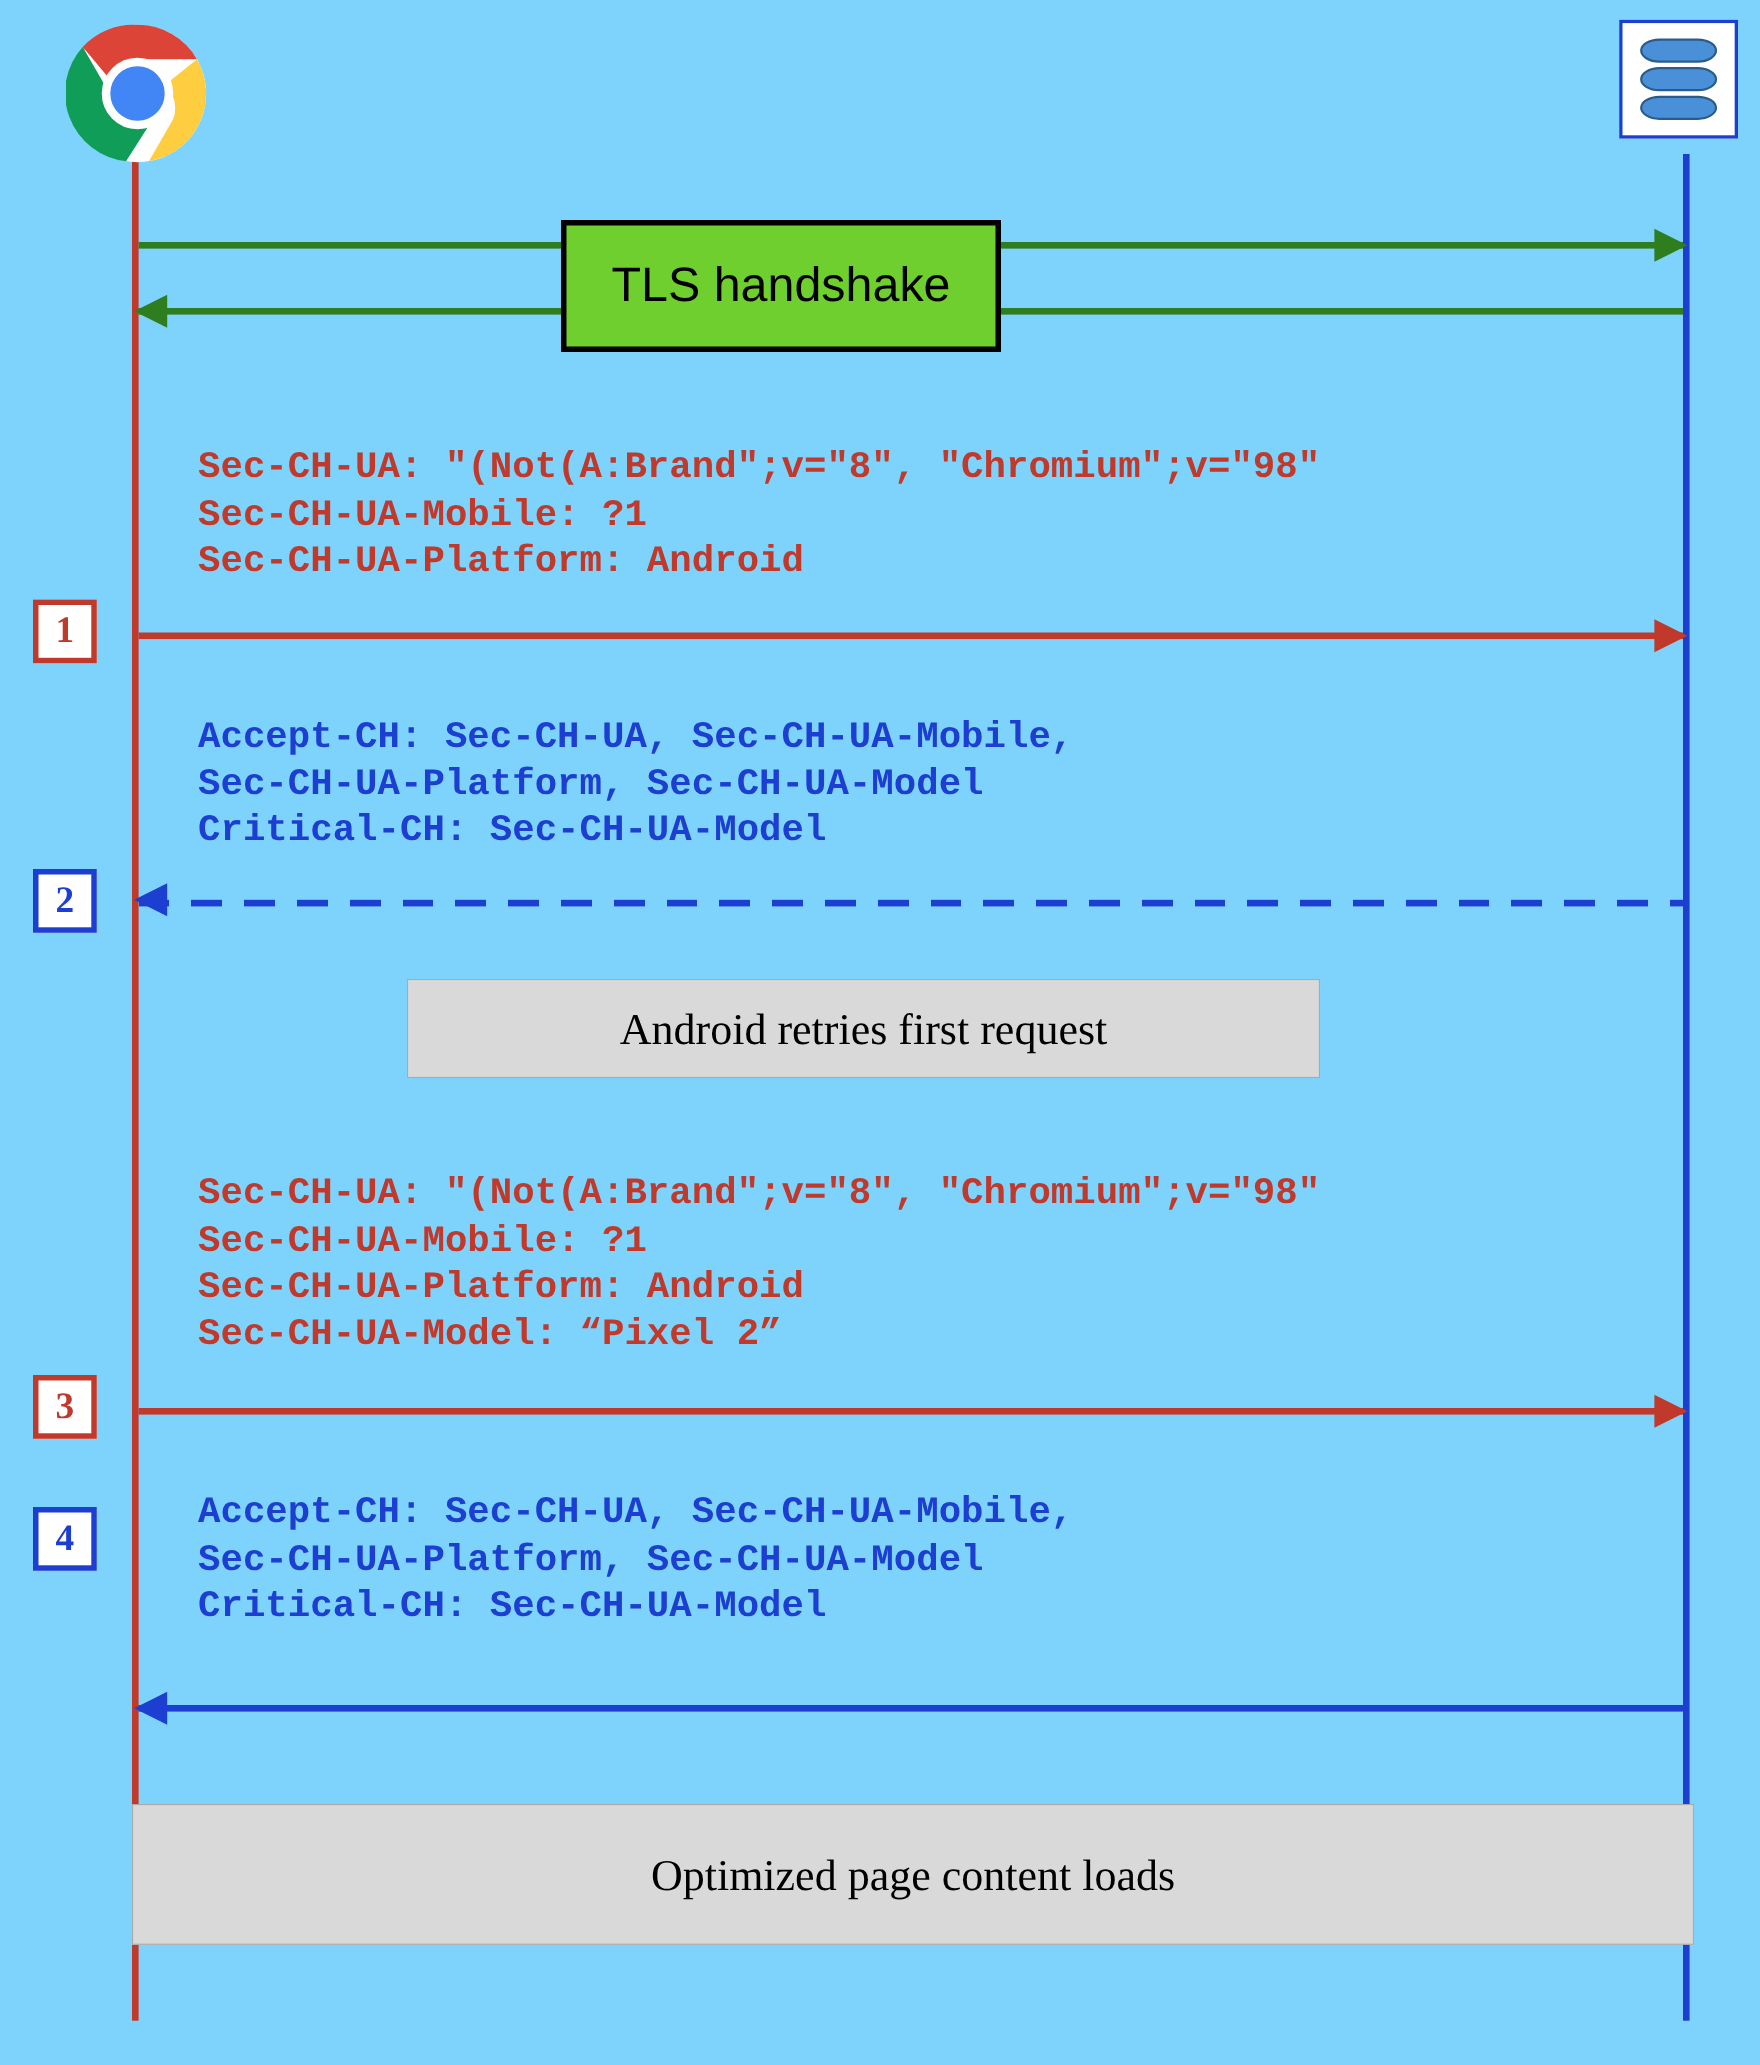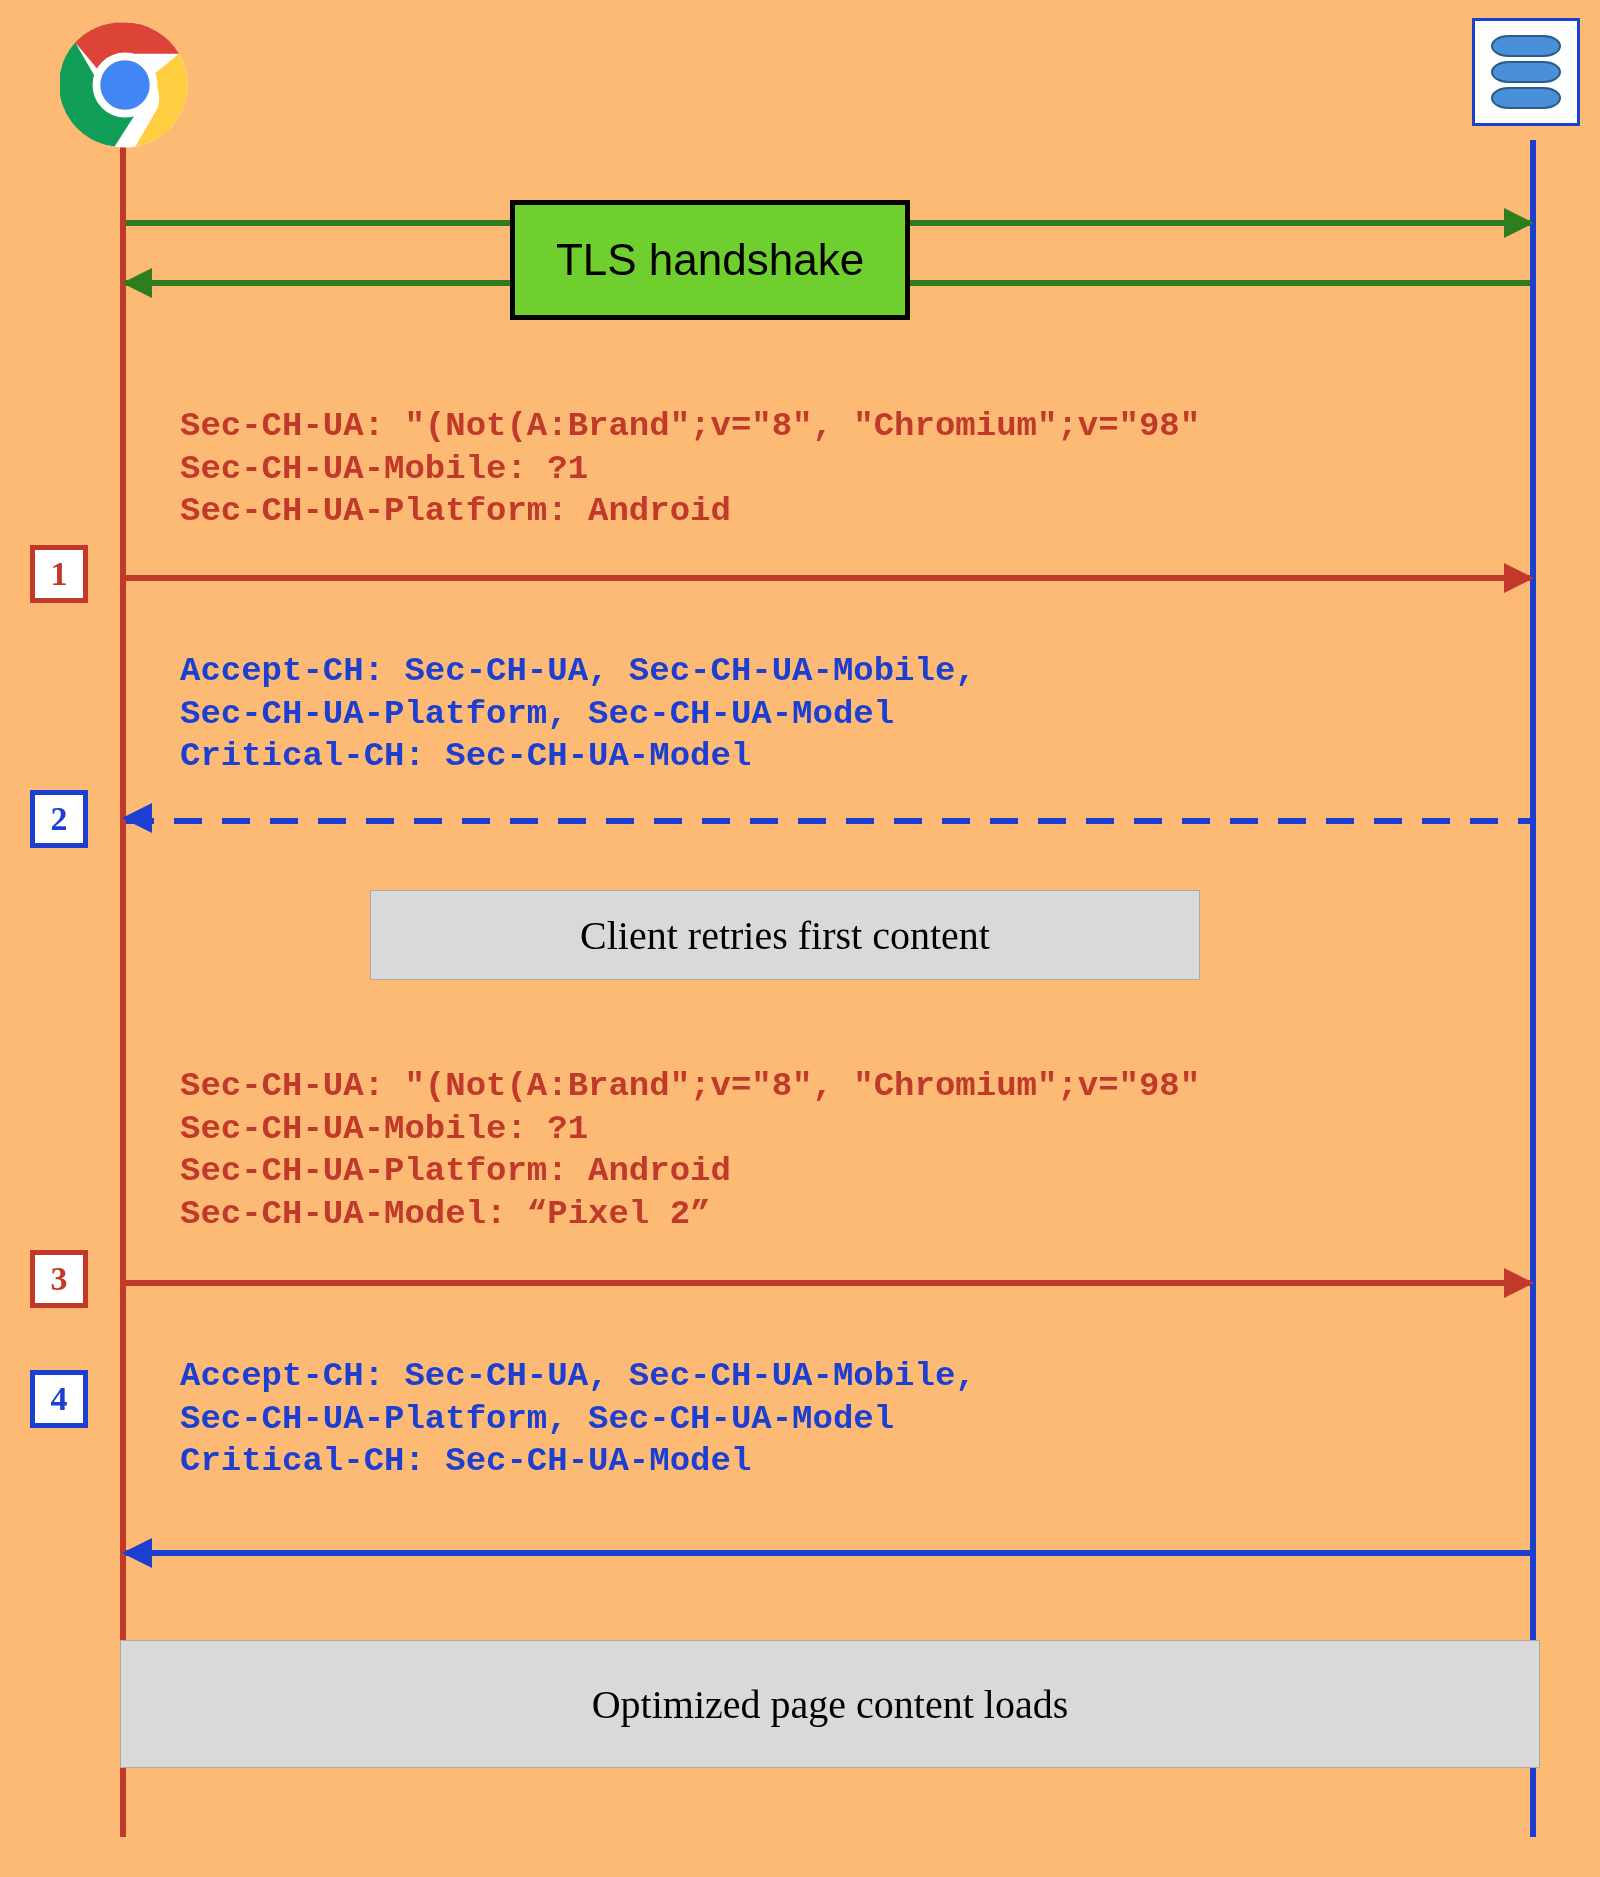--- a/index.html
+++ b/index.html
@@ -5,21 +5,21 @@
   * { box-sizing: border-box; }
   body {
     margin: 0;
     background: #000;
     font-family: "Comic Sans MS", "Marker Felt", cursive, sans-serif;
   }
   .stage {
     position: relative;
     width: 1600px;
     height: 1877px;
-    background: #fdba74;
+    background: #7dd3fc;
     margin: 0 auto;
     overflow: hidden;
   }
   .lifeline {
     position: absolute;
     top: 140px;
     bottom: 40px;
     width: 6px;
   }
   .lifeline.client { left: 120px; background: #c0392b; }
@@ -194,21 +194,21 @@
 
   <div class="mono blue" style="top:650px">Accept-CH: Sec-CH-UA, Sec-CH-UA-Mobile,
 Sec-CH-UA-Platform, Sec-CH-UA-Model
 Critical-CH: Sec-CH-UA-Model</div>
   <div class="step blue" style="top:790px">
     <span>2</span>
   </div>
   <div class="arrow dashed-blue head-left" style="top:818px"></div>
 
   <div class="note" style="left:370px; top:890px; width:830px; height:90px">
-    <span>Client retries first content</span>
+    <span>Android retries first request</span>
   </div>
 
   <div class="mono red" style="top:1065px">Sec-CH-UA: "(Not(A:Brand";v="8", "Chromium";v="98"
 Sec-CH-UA-Mobile: ?1
 Sec-CH-UA-Platform: Android
 Sec-CH-UA-Model: “Pixel 2”</div>
   <div class="step red" style="top:1250px">
     <span>3</span>
   </div>
   <div class="arrow solid-red head-right" style="top:1280px"></div>

